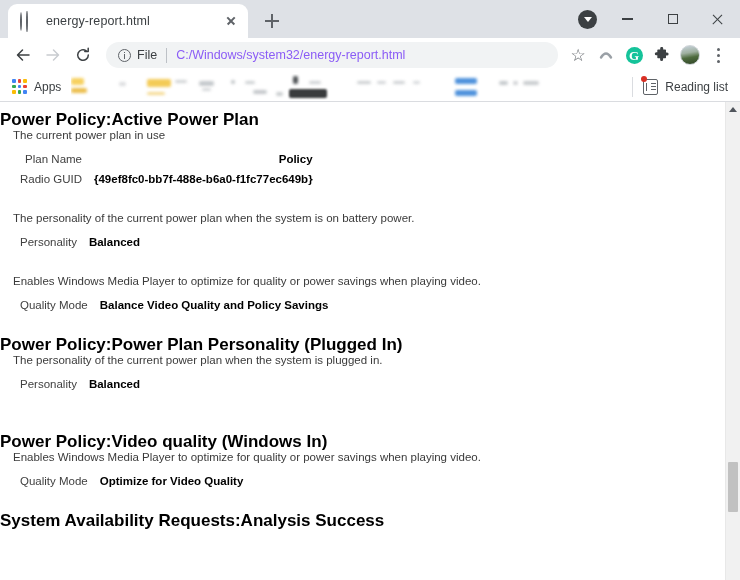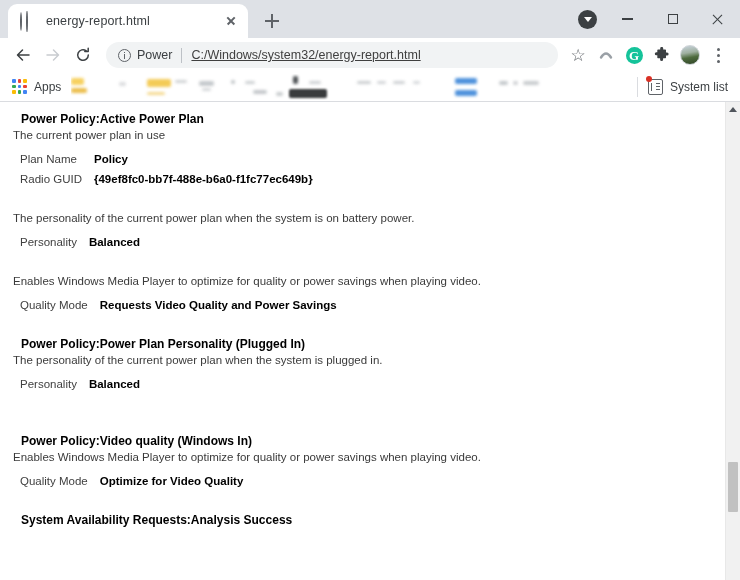--- a/index.html
+++ b/index.html
@@ -253,26 +253,25 @@
   }
   .omni-divider {
     width: 1px;
     height: 15px;
     background: #bdc1c6;
     margin: 0 9px;
     flex: none;
   }
   .omni-url {
     font-size: 12.5px;
-    color: #404040;
+    color: #8b5cf6;
     white-space: nowrap;
     overflow: hidden;
     text-overflow: ellipsis;
     flex: 1;
-    text-decoration: underline;
   }
 
   .tb-ico {
     width: 28px;
     height: 28px;
     display: flex;
     align-items: center;
     justify-content: center;
     flex: none;
     cursor: pointer;
@@ -428,37 +427,38 @@
   .page {
     flex: 1;
     padding: 10px 0 0 0;
     overflow: hidden;
     position: relative;
   }
   .report-section {
     margin-bottom: 0;
   }
   .sec-title {
-    font-size: 12px;
+    font-size: 17px;
     font-weight: bold;
     color: #000000;
-    padding-left: 21px;
+    padding-left: 0;
     line-height: 15px;
     margin-bottom: 1px;
   }
   .sec-desc {
     font-size: 11.5px;
     color: #3a3a3a;
     padding-left: 13px;
     line-height: 15px;
   }
   .kv-table {
     margin-top: 6px;
     margin-left: 0;
     border-collapse: collapse;
+    text-align: right;
   }
   .kv-table td {
     font-size: 11.5px;
     padding: 3px 0;
     vertical-align: top;
     line-height: 14px;
   }
   .kv-key {
     color: #404040;
     padding-left: 20px !important;
@@ -555,21 +555,21 @@
     </div>
     <div class="nav-btn">
       <svg class="arrow-svg" width="18" height="18" viewBox="0 0 18 18">
         <path d="M14.3 9 A5.3 5.3 0 1 1 12.2 4.8" stroke="#3c4043" stroke-width="1.5" fill="none" stroke-linecap="round"></path>
         <path d="M14.2 2.2 L14.2 5.6 L10.8 5.6" stroke="#3c4043" stroke-width="1.5" fill="none" stroke-linecap="round" stroke-linejoin="round"></path>
       </svg>
     </div>
 
     <div class="omnibox">
       <span class="info-ico"></span>
-      <span class="scheme-label">Power</span>
+      <span class="scheme-label">File</span>
       <span class="omni-divider"></span>
       <span class="omni-url">C:/Windows/system32/energy-report.html</span>
     </div>
 
     <div class="tb-ico">
       <span class="star-glyph">☆</span>
     </div>
     <div class="tb-ico caret-glyph">
       <svg width="18" height="18" viewBox="0 0 18 18">
         <path d="M4 11.5 Q9 3.5 14 11.5" stroke="#9aa0a6" stroke-width="2.4" fill="none" stroke-linecap="round"></path>
@@ -636,21 +636,21 @@
       <span class="blob" style="left:428px;top:7px;  width:9px;  height:4px;  background:#b9bec2;"></span>
       <span class="blob" style="left:442px;top:7px;  width:5px;  height:4px;  background:#c4c8cb;"></span>
       <span class="blob" style="left:452px;top:7px;  width:16px; height:4px;  background:#bec2c6;"></span>
     </div>
 
     <div class="reading-list">
       <span class="rl-ico">
         <span class="rl-lines"></span>
         <span class="rl-dot"></span>
       </span>
-      <span class="rl-label">System list</span>
+      <span class="rl-label">Reading list</span>
     </div>
   </div>
 
   <div class="viewport">
     <div class="page">
 
       <div class="report-section">
         <div class="sec-title">Power Policy:Active Power Plan</div>
         <div class="sec-desc">The current power plan in use</div>
         <table class="kv-table">
@@ -680,21 +680,21 @@
           </table>
       </div>
       <div class="sec-gap"></div>
 
       <div class="report-section">
         <div class="sec-desc">Enables Windows Media Player to optimize for quality or power savings when playing video.</div>
         <table class="kv-table">
           <tbody>
               <tr>
             <td class="kv-key">Quality Mode</td>
-            <td class="kv-val">Requests Video Quality and Power Savings</td>
+            <td class="kv-val">Balance Video Quality and Policy Savings</td>
           </tr>
         </tbody>
           </table>
       </div>
       <div class="sec-gap"></div>
 
       <div class="report-section">
         <div class="sec-title">Power Policy:Power Plan Personality (Plugged In)</div>
         <div class="sec-desc">The personality of the current power plan when the system is plugged in.</div>
         <table class="kv-table">

